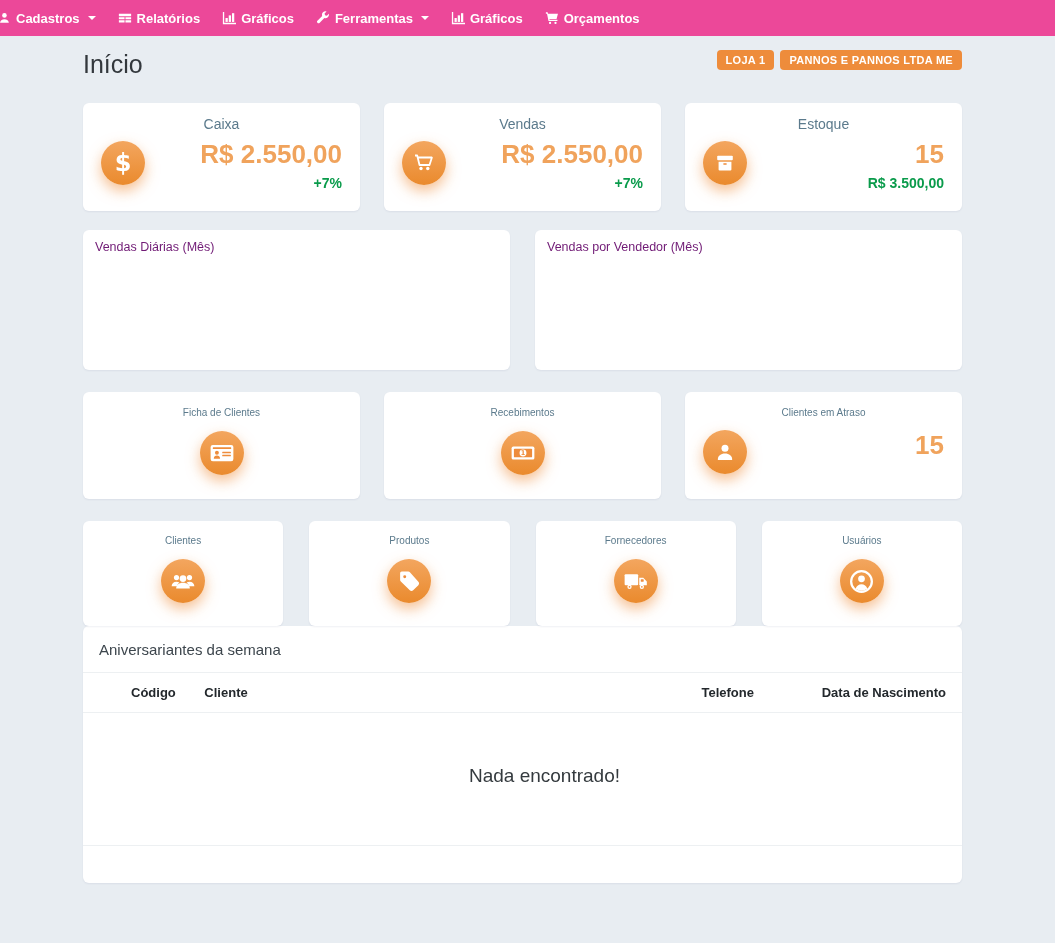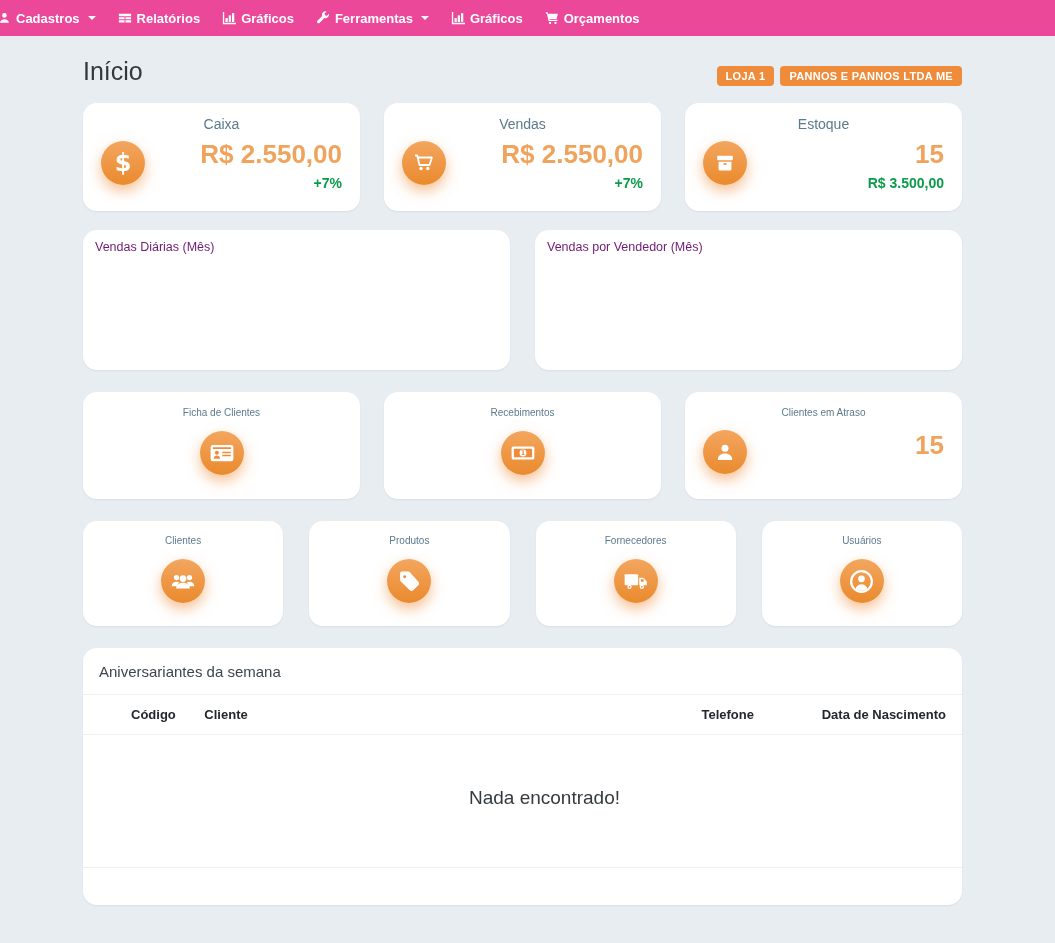--- a/index.html
+++ b/index.html
@@ -22,31 +22,31 @@
   .nav-item:first-child { padding-left:0; margin-left:-5px; }
   .caret {
     width:0; height:0; margin-left:3px;
     border-left:4px solid transparent; border-right:4px solid transparent;
     border-top:4px solid #fff;
   }
   .nav-ico { display:flex; align-items:center; }
   
   .page { padding:14px 93px 0 83px; }
   .page-header {
-    display:flex; align-items:flex-end; justify-content:space-between;
+    display:flex; align-items:flex-start; justify-content:space-between;
     height:36px; margin-bottom:17px;
   }
   .page-title { font-size:25px; color:#33383d; font-weight:500; }
   .badges { display:flex; gap:6px; }
   .badge {
     background:#ee8c3b; color:#fff; font-size:11px; font-weight:700;
     padding:4px 9px; border-radius:4px; letter-spacing:.3px;
   }
   .card {
-    background:#fff; border-radius:14px;
+    background:#fff; border-radius:6px;
     box-shadow:0 1px 2px rgba(24,48,96,.07);
   }
   
   .grid3 { display:grid; grid-template-columns:repeat(3,1fr); gap:24px; margin-bottom:19px; }
   .stat-card { position:relative; height:108px; padding:13px 18px; }
   .stat-title { text-align:center; color:#5b7a8c; font-size:14px; }
   .icon-bubble {
     width:44px; height:44px; border-radius:50%;
     background:linear-gradient(180deg,#f3a65f,#ea8a2d);
     display:flex; align-items:center; justify-content:center;
@@ -60,21 +60,21 @@
   .grid2 { display:grid; grid-template-columns:1fr 1fr; gap:25px; margin-bottom:22px; }
   .chart-panel { height:140px; padding:10px 12px; }
   .chart-title { font-size:12.5px; color:#701a75; }
   
   .shortcut-card { position:relative; height:107px; padding-top:15px; text-align:center; cursor:pointer; }
   .shortcut-title { color:#5b7a8c; font-size:10px; }
   .shortcut-card .icon-bubble { margin:13px auto 0; }
   .shortcut-card.with-value .icon-bubble { position:absolute; left:18px; top:38px; margin:0; }
   .shortcut-value { position:absolute; right:18px; top:38px; font-size:26px; font-weight:700; color:#f0a35c; }
   
-  .grid4 { display:grid; grid-template-columns:repeat(4,1fr); gap:26px; margin-bottom:22px; }
+  .grid4 { display:grid; grid-template-columns:repeat(4,1fr); gap:26px; }
   .module-card { height:105px; padding-top:14px; text-align:center; cursor:pointer; }
   
   .table-panel { min-height:257px; }
   .table-title { padding:15px 16px 14px; font-size:15px; color:#3d464d; }
   .divider { height:1px; background:#edf0f2; }
   .thead { display:flex; padding:12px 16px; font-weight:700; font-size:13px; color:#23282c;margin-left:32px; }
   .c1 { width:9%; } .c2 { width:61%; } .c3 { width:14%; } .c4 { width:16%; text-align:right; }
   .empty-msg { text-align:center; font-size:19px; color:#343a3e; padding:52px 0 58px;margin-left:44px; }
   .tfoot { height:20px; }
 </style>

